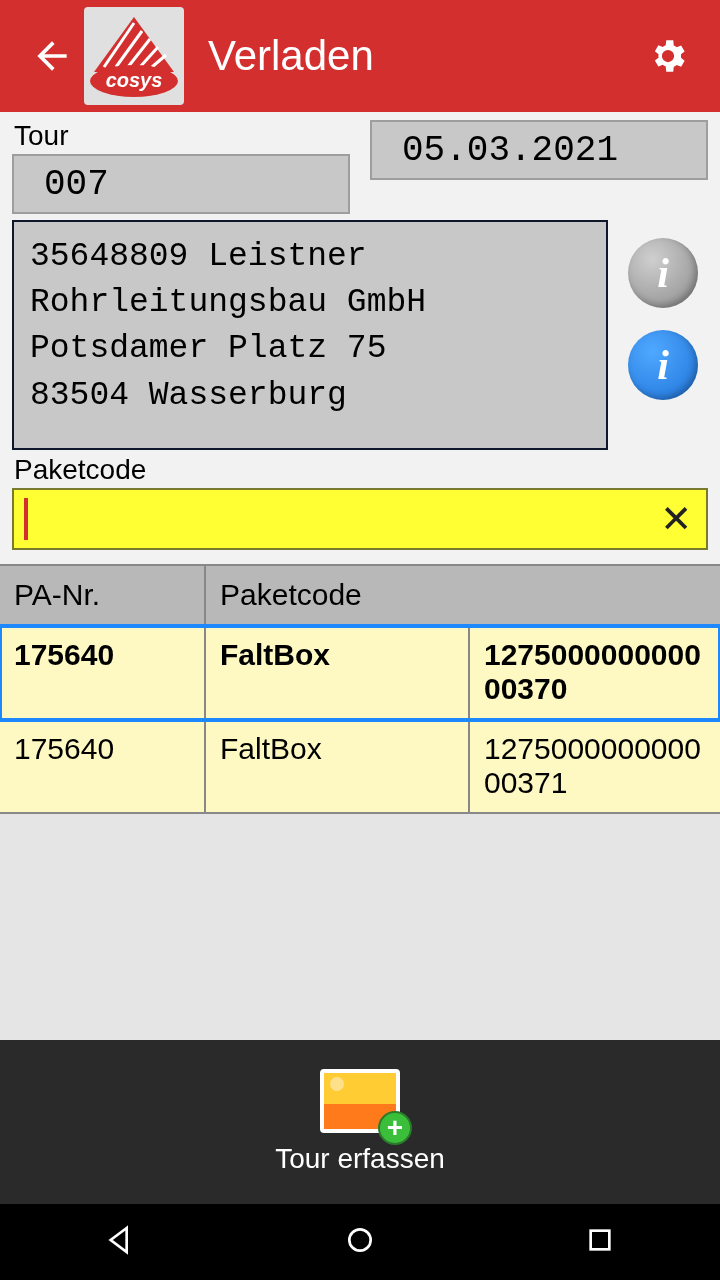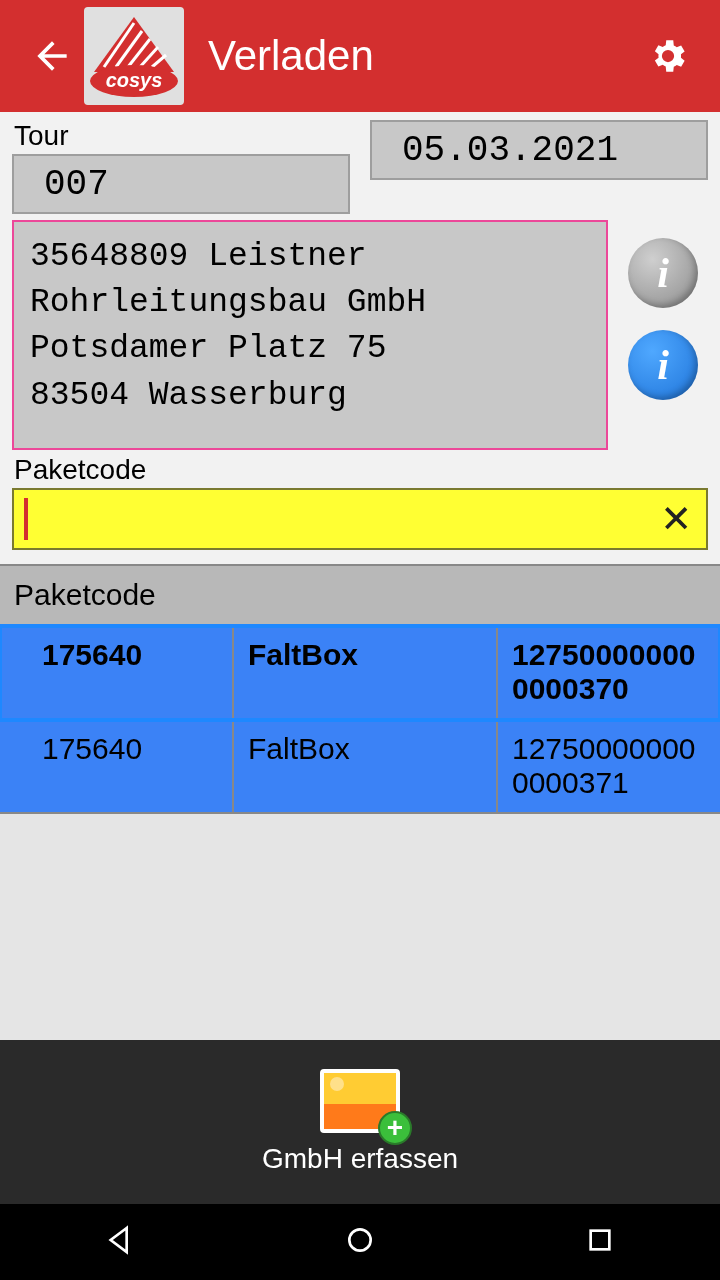--- a/index.html
+++ b/index.html
@@ -12,42 +12,42 @@
   .appbar .logo { width: 100px; height: 98px; background: #e0e0e0; border-radius: 6px; display: flex; align-items: center; justify-content: center; margin-right: 24px; }
   .appbar .title { font-size: 42px; font-weight: normal; flex: 1; }
   .appbar .gear { width: 48px; height: 48px; display: flex; align-items: center; justify-content: center; }
 
   
   .form { padding: 8px 12px 4px 12px; }
   .row { display: flex; gap: 20px; }
   .field { flex: 1; display: flex; flex-direction: column; }
   .label { font-size: 28px; color: #000; margin-bottom: 2px; padding-left: 2px; }
   .input-box { background: #c8c8c8; border: 2px solid #9e9e9e; height: 60px; display: flex; align-items: center; padding: 0 30px; font-size: 36px; font-family: "Courier New", monospace; }
-  .address-box { background: #c8c8c8; border: 2px solid #ec4899; padding: 12px 16px; font-size: 33px; line-height: 1.4; font-family: "Courier New", monospace; white-space: pre-line; min-height: 230px; }
+  .address-box { background: #c8c8c8; border: 2px solid #0f172a; padding: 12px 16px; font-size: 33px; line-height: 1.4; font-family: "Courier New", monospace; white-space: pre-line; min-height: 230px; }
   .addr-row { display: flex; align-items: flex-start; gap: 10px; }
   .addr-left { flex: 1; }
   .addr-icons { width: 90px; display: flex; flex-direction: column; gap: 22px; align-items: center; padding-top: 18px; }
   .info-btn { width: 70px; height: 70px; border-radius: 50%; display: flex; align-items: center; justify-content: center; font-family: Georgia, serif; font-style: italic; font-weight: bold; font-size: 42px; color: #fff; }
   .info-grey { background: radial-gradient(circle at 35% 30%, #cfcfcf, #8a8a8a); box-shadow: inset -3px -3px 6px rgba(0,0,0,.25); }
   .info-blue { background: radial-gradient(circle at 35% 30%, #4fa8ff, #1e73d8); box-shadow: inset -3px -3px 6px rgba(0,0,0,.25); }
 
   .paket-row { margin-top: 4px; }
   .paket-input { background: #ffff33; border: 2px solid #7a7a2f; height: 62px; display: flex; align-items: center; padding: 0 10px; position: relative; }
   .caret { width: 4px; height: 42px; background: #d32f2f; }
   .clear-x { position: absolute; right: 14px; font-size: 38px; color: #222; }
 
   
   .table { margin-top: 10px; }
   .thead { display: flex; background: #b8b8b8; border-top: 2px solid #888; border-bottom: 2px solid #888; }
   .th, .td { padding: 12px 14px; font-size: 30px; border-right: 2px solid #888; word-break: break-word; }
   .th:last-child, .td:last-child { border-right: none; }
   .col1 { width: 206px; }
   .col2 { width: 264px; }
   .col3 { flex: 1; }
-  .trow { display: flex; background: #3b82f6; border-bottom: 2px solid #888; padding-left: 28px; }
+  .trow { display: flex; background: #fef9c3; border-bottom: 2px solid #888; }
   .trow.selected { outline: 4px solid #1e88ff; outline-offset: -2px; font-weight: bold; }
   .filler { flex: 1; background: #e5e5e5; }
 
   
   .bottombar { height: 164px; background: #2a2a2a; display: flex; }
   .bbtn { flex: 1; display: flex; flex-direction: column; align-items: center; justify-content: center; gap: 10px; color: #fff; font-size: 28px; }
   .photo-ico { width: 80px; height: 64px; position: relative; }
   .photo-frame { position:absolute; inset:0; border:4px solid #fff; background: linear-gradient(#ffcc33 55%, #ff7a1a 55%); border-radius:4px; }
   .photo-sun { position:absolute; left:10px; top:8px; width:14px; height:14px; border-radius:50%; background:#ffe08a; }
   .photo-plus { position:absolute; right:-12px; bottom:-12px; width:34px; height:34px; border-radius:50%; background:#3bbf3b; color:#fff; font-size:28px; font-weight:bold; display:flex; align-items:center; justify-content:center; border:2px solid #2a7a2a; }
@@ -128,20 +128,21 @@
       <div class="paket-input">
         <div class="caret"></div>
         <span></span>
         <div class="clear-x">✕</div>
       </div>
     </div>
   </div>
 
   <div class="table">
     <div class="thead">
+      <div class="th col1">PA-Nr.</div>
       <div class="th col3">Paketcode</div>
     </div>
     <div id="tbody">
         <div class="trow selected">
           <div class="td col1">175640</div>
           <div class="td col2">FaltBox</div>
           <div class="td col3">127500000000000370</div>
         </div>
         <div class="trow">
           <div class="td col1">175640</div>
@@ -153,21 +154,21 @@
 
   <div class="filler"></div>
 
   <div class="bottombar">
     <div class="bbtn">
       <div class="photo-ico">
         <div class="photo-frame"></div>
         <div class="photo-sun"></div>
         <div class="photo-plus">+</div>
       </div>
-      <span>GmbH erfassen</span>
+      <span>Tour erfassen</span>
     </div>
   </div>
 
   <div class="navbar">
     <div class="navbtn"><svg viewBox="0 0 24 24">
           <path d="M17 3 L5 12 L17 21 Z" fill="none" stroke="#fff" stroke-width="2"></path>
         </svg></div>
     <div class="navbtn"><svg viewBox="0 0 24 24">
           <circle cx="12" cy="12" r="8" fill="none" stroke="#fff" stroke-width="2"></circle>
         </svg></div>

